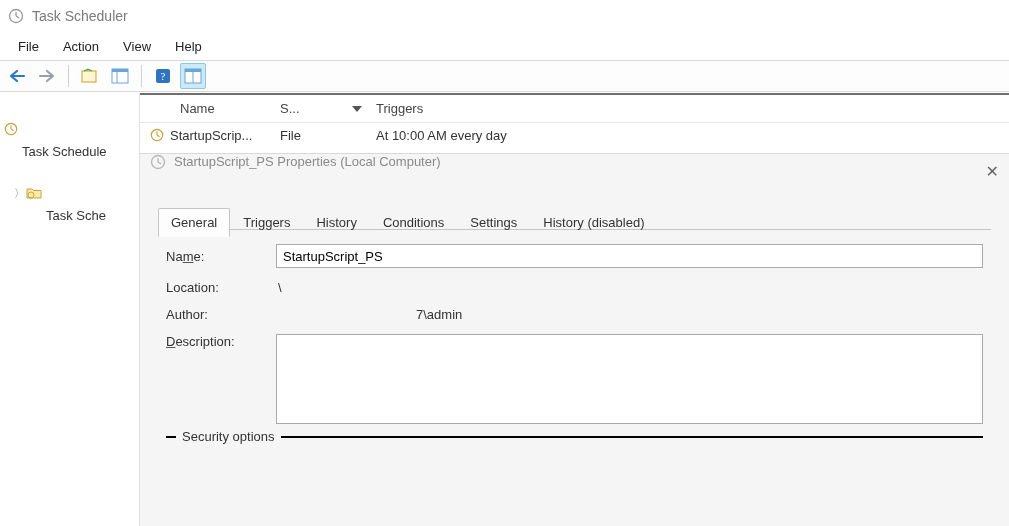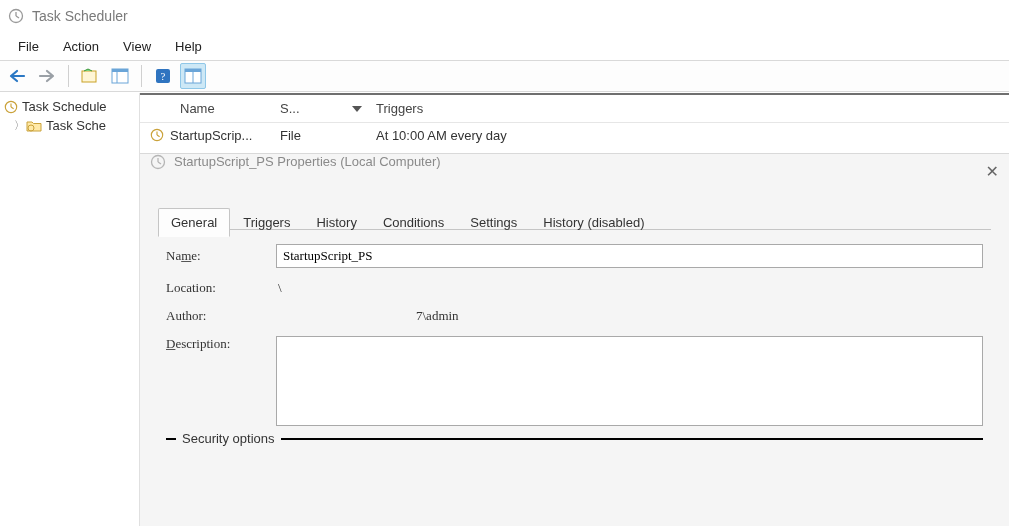--- a/index.html
+++ b/index.html
@@ -56,21 +56,21 @@
     padding-top: 4px;
     background: #fff;
   }
   .tree-row {
     display: flex; align-items: center;
     padding: 2px 0 2px 4px;
     white-space: nowrap;
   }
   .tree-row.child { padding-left: 14px; }
   .tree-expander { width: 12px; color: #7a7a7a; font-size: 11px; }
-  .tree-label { margin-left: 4px; }
+  .tree-label { margin-left: 4px; margin-top: 45px; }
   .right-pane {
     flex: 1;
     display: flex; flex-direction: column;
     border-top: 2px solid #6f6f6f;
   }
   
   .list-header {
     display: flex; align-items: center;
     height: 28px; padding: 0 10px;
     background: #fff;
@@ -126,21 +126,20 @@
     border: 1px solid #c5c5c5;
     border-bottom: 1px solid #fdfdfd;
     border-radius: 2px 2px 0 0;
   }
   .form {
     padding: 14px 8px 0 8px;
   }
   .form-row {
     display:flex; align-items: center;
     margin-bottom: 12px;
-    font-family: Liberation Serif, serif;
   }
   .form-row.top { align-items: flex-start; }
   .form-label {
     width: 110px; color: #333;
   }
   .underline { text-decoration: underline; text-decoration-color: #555; }
   .text-input {
     flex:1; height: 24px;
     border: 1px solid #a9a9a9;
     background: #fff;

